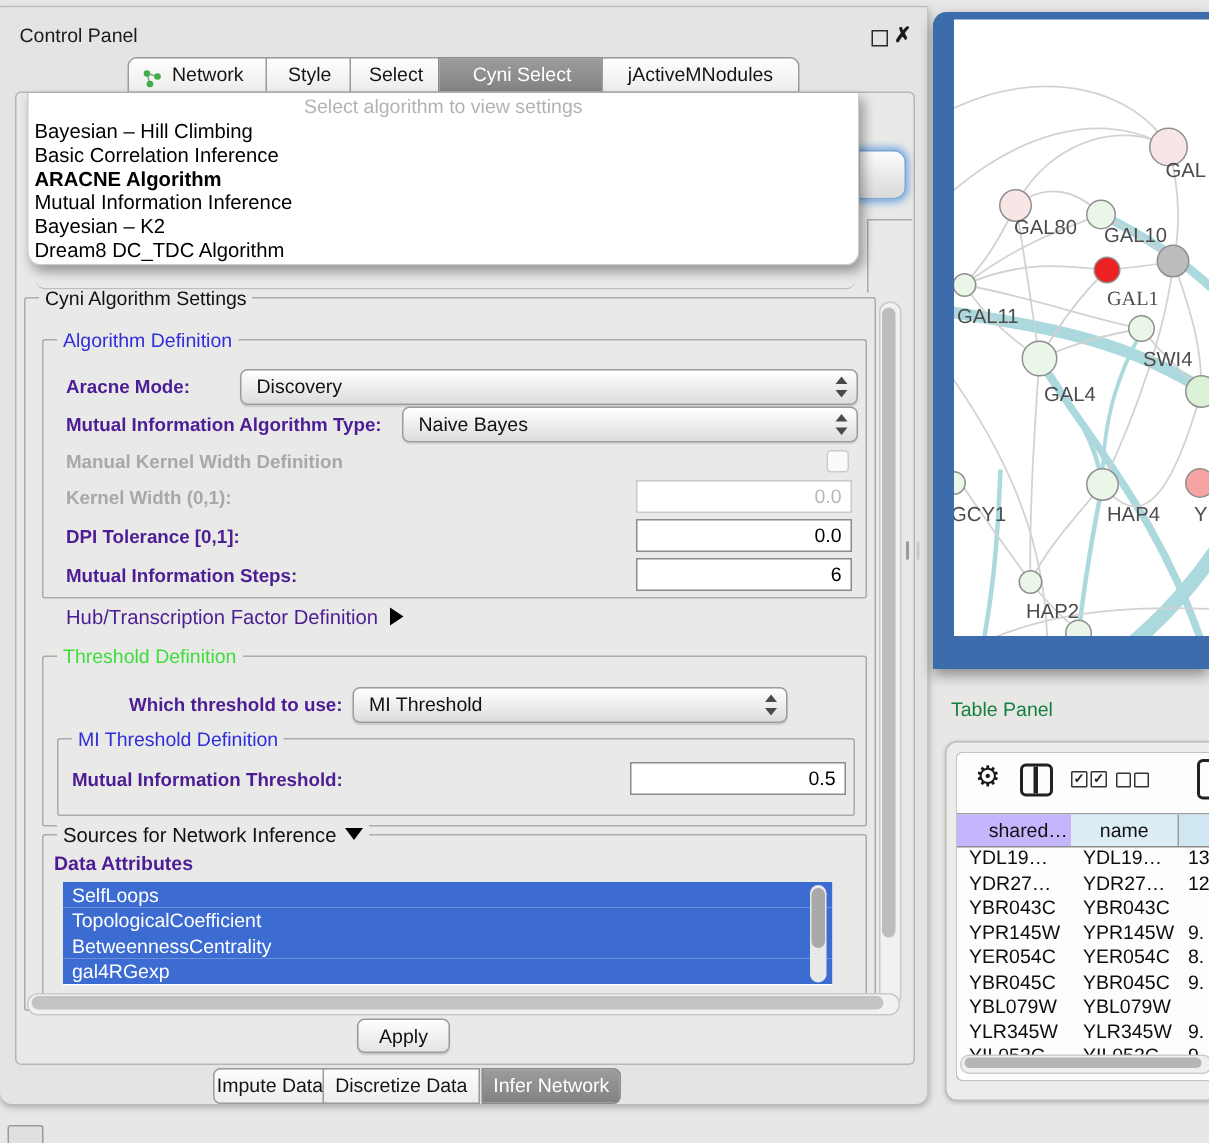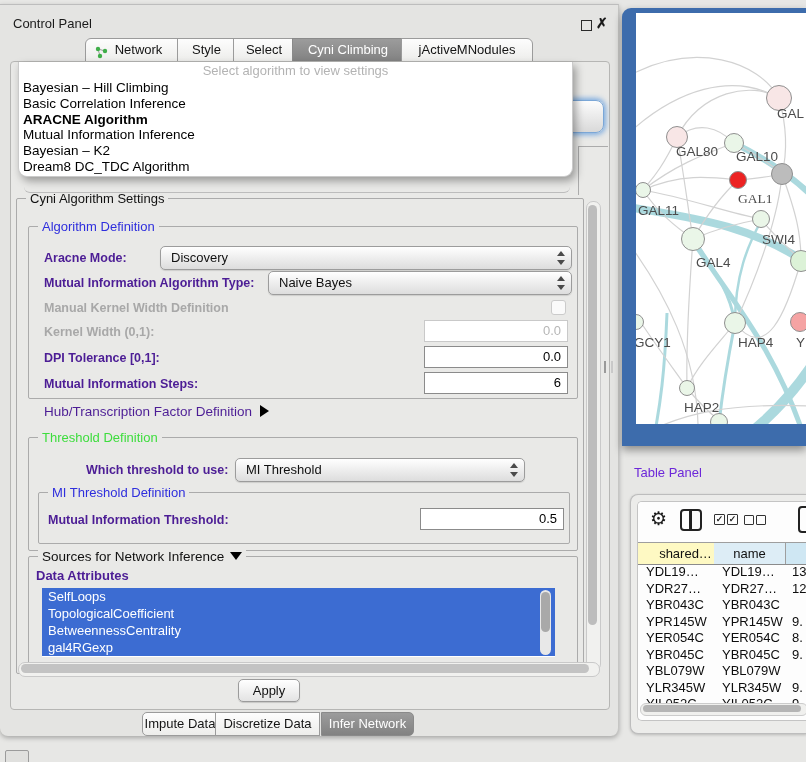--- a/index.html
+++ b/index.html
@@ -99,21 +99,21 @@
     border-radius:9px 0 0 0;box-shadow:0 4px 9px rgba(0,0,0,.4);}
   .traffic{position:absolute;width:13px;height:13px;border-radius:50%;top:7px;}
   .t-red{left:20px;background:radial-gradient(circle at 35% 30%,#f4a9a2,#dd4b41 60%,#b03228);}
   .t-yellow{left:42px;background:radial-gradient(circle at 35% 30%,#fbe2a0,#e9b53e 60%,#c08f21);}
   .t-green{left:64px;background:radial-gradient(circle at 35% 30%,#b9ecae,#64c54e 60%,#3f9c2e);}
   .net-canvas{position:absolute;left:14px;top:5px;width:170px;height:411px;background:#fff;overflow:hidden;}
   .net-node{position:absolute;border-radius:50%;border:1px solid #8f8f8f;box-sizing:border-box;}
   .net-label{position:absolute;font-size:13.5px;color:#4c4c4c;white-space:nowrap;}
 
   
-  .table-title{left:634px;top:465px;font-size:13px;color:#6d28d9;}
+  .table-title{left:634px;top:465px;font-size:13px;color:#15803d;}
   .table-window{left:630px;top:494px;width:176px;height:238px;background:#ececea;
     border:1px solid #bdbdbd;border-right:none;border-radius:8px 0 0 8px;box-shadow:0 1px 3px rgba(0,0,0,.2);}
   .table-inner{position:absolute;left:6px;top:6px;width:170px;height:218px;background:#fdfdfd;
     border:1px solid #c4c4c4;border-right:none;border-radius:5px 0 0 5px;overflow:hidden;}
   .tb-toolbar{position:absolute;left:0;top:0;width:100%;height:40px;background:#fdfdfd;}
   .gear{position:absolute;left:12px;top:6px;font-size:19px;color:#1a1a1a;line-height:22px;}
   .cols-icon{position:absolute;left:42px;top:7px;width:18px;height:18px;border:2.5px solid #222;border-radius:4px;}
   .cols-icon::after{content:"";position:absolute;left:7px;top:0;width:2.5px;height:100%;background:#222;}
   .chk-pair{position:absolute;top:12px;width:9px;height:9px;border:1.5px solid #333;border-radius:1px;
     font-size:9px;line-height:8px;text-align:center;color:#222;font-weight:bold;}
@@ -153,21 +153,21 @@
     </span>
     <span style="padding-left:12px;">Network</span>
   </div>
   <div class="abs tab" style="left:177px;width:57px;">
     <span>Style</span>
   </div>
   <div class="abs tab" style="left:233px;width:60px;">
     <span>Select</span>
   </div>
   <div class="abs tab sel" style="left:292px;width:110px;">
-    <span>Cyni Climbing</span>
+    <span>Cyni Select</span>
   </div>
   <div class="abs tab last" style="left:401px;width:130px;">
     <span>jActiveMNodules</span>
   </div>
 
   <div class="abs main-panel"></div>
 
   <div class="abs behind-combo"></div>
   <div class="abs behind-grp"></div>
   <div class="abs behind-row"></div>
@@ -352,21 +352,21 @@
     <div class="tb-toolbar">
       <span class="gear">⚙</span>
       <span class="cols-icon"></span>
       <span class="chk-pair" style="left:76px;">✓</span>
       <span class="chk-pair" style="left:89px;">✓</span>
       <span class="box-pair" style="left:106px;"></span>
       <span class="box-pair" style="left:118px;"></span>
       <span class="part-icon"></span>
     </div>
     <div class="t-header">
-      <div class="t-hcell" style="left:0;width:96px;background:#fef9c3;">shared…</div>
+      <div class="t-hcell" style="left:0;width:96px;background:#c4b5fd;">shared…</div>
       <div class="t-hcell" style="left:76px;width:72px;background:#ddedf6;">name</div>
       <div class="t-hcell" style="left:148px;width:26px;background:#cfe7f3;border-right:none;"></div>
     </div>
     <div class="t-body">
         <div class="trow">
           <div class="tcell c0">YDL19…</div>
           <div class="tcell c1">YDL19…</div>
           <div class="tcell c2">13</div>
         </div>
         <div class="trow">

